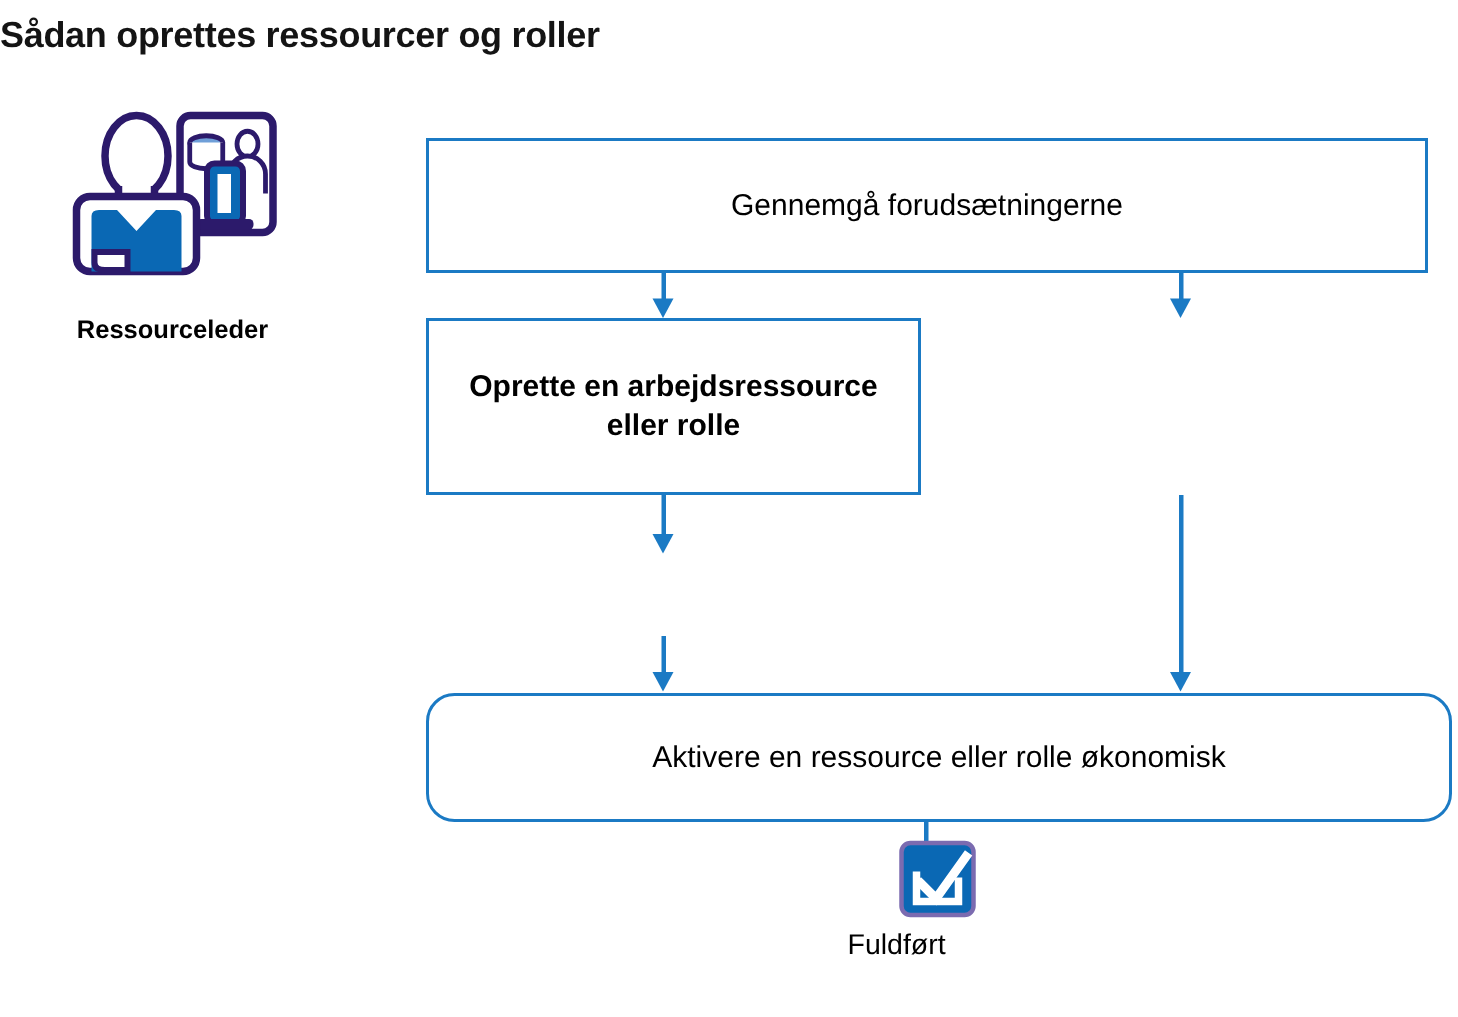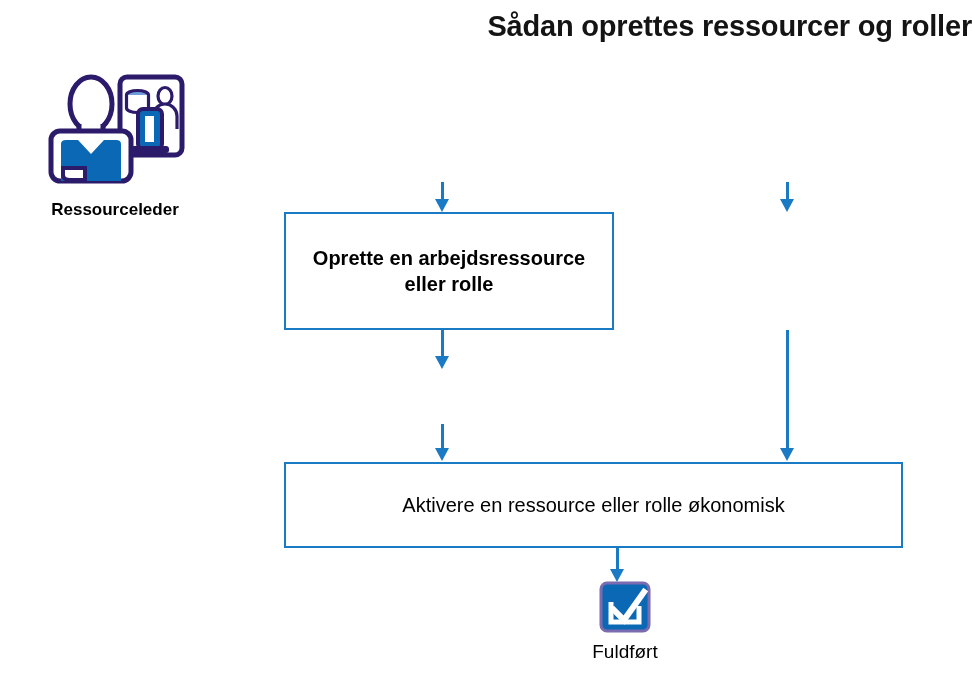--- a/index.html
+++ b/index.html
@@ -15,42 +15,42 @@
     font-family: "Liberation Sans", sans-serif;
     color: #000000;
   }
 
   
   .page-title {
     position: absolute;
     left: 0;
     top: 10px;
     width: 972px;
-    text-align: right;
-    font-size: 29px;
+    text-align: left;
+    font-size: 24px;
     font-weight: bold;
     letter-spacing: -0.2px;
     color: #141414;
   }
 
   
   .persona {
     position: absolute;
     left: 20px;
     top: 72px;
     width: 190px;
   }
   .persona-icon {
     display: block;
     margin: 0 auto;
     width: 140px;
     height: 118px;
   }
   .persona-label {
-    margin-top: 10px;
+    margin-top: 20px;
     text-align: center;
     font-size: 17px;
     font-weight: bold;
     color: #000000;
   }
 
   
   .flow {
     position: absolute;
     left: 0;
@@ -72,21 +72,21 @@
     line-height: 1.32;
     color: #000000;
     padding: 4px 8px;
   }
 
   
   #node-prereq     { left: 284px; top: 92px;  width: 668px; height: 90px; }
   #node-work       { left: 284px; top: 212px; width: 330px; height: 118px; font-weight: bold; }
   #node-nonwork    { left: 622px; top: 212px; width: 330px; height: 118px; }
   #node-skills     { left: 284px; top: 370px; width: 324px; height: 54px; }
-  #node-activate   { left: 284px; top: 462px; width: 619px; height: 86px; }
+  #node-activate   { left: 284px; top: 462px; width: 684px; height: 86px; border-radius: 19px; }
 
   
   .arrow {
     position: absolute;
   }
   .arrow .shaft {
     position: absolute;
     left: 0;
     top: 0;
     width: 3px;
@@ -124,23 +124,22 @@
   #arrow-nonwork-activate .head  { top: 118px; }
 
   #arrow-activate-done  { left: 616px; top: 548px; }
   #arrow-activate-done  .shaft { height: 22px; }
   #arrow-activate-done  .head  { top: 21px; }
 
   
   .terminator {
     position: absolute;
     left: 565px;
-    top: 580px;
+    top: 559px;
     width: 120px;
-    text-align: center;
   }
   .terminator-icon {
     display: block;
     margin: 0 auto;
     width: 54px;
     height: 54px;
   }
   .terminator-label {
     margin-top: 7px;
     font-size: 19px;
@@ -174,20 +173,21 @@
     <rect x="6" y="59" width="80" height="50" rx="9" ry="9" fill="#ffffff" stroke="#2c1a6b" stroke-width="5"></rect>
     <path d="M16 109 L16 72 Q16 68 21 68 L33 68 L46 82 L59 68 L71 68 Q76 68 76 72 L76 109 Z" fill="#0a68b4"></path>
 
     <path d="M18 96 L18 103 Q18 108 25 108 L40 108 L40 96 Z" fill="#ffffff" stroke="#2c1a6b" stroke-width="4"></path>
   </svg>
   <div class="persona-label">Ressourceleder</div>
 </div>
 
 <div class="flow">
 
+  <div class="node" id="node-prereq">Gennemgå forudsætningerne</div>
 
   <div class="node" id="node-work">Oprette en arbejdsressource eller rolle</div>
 
 
 
   <div class="node" id="node-activate">Aktivere en ressource eller rolle økonomisk</div>
 
   <div class="arrow" id="arrow-prereq-work">
     <div class="shaft"></div>
     <div class="head"></div>

